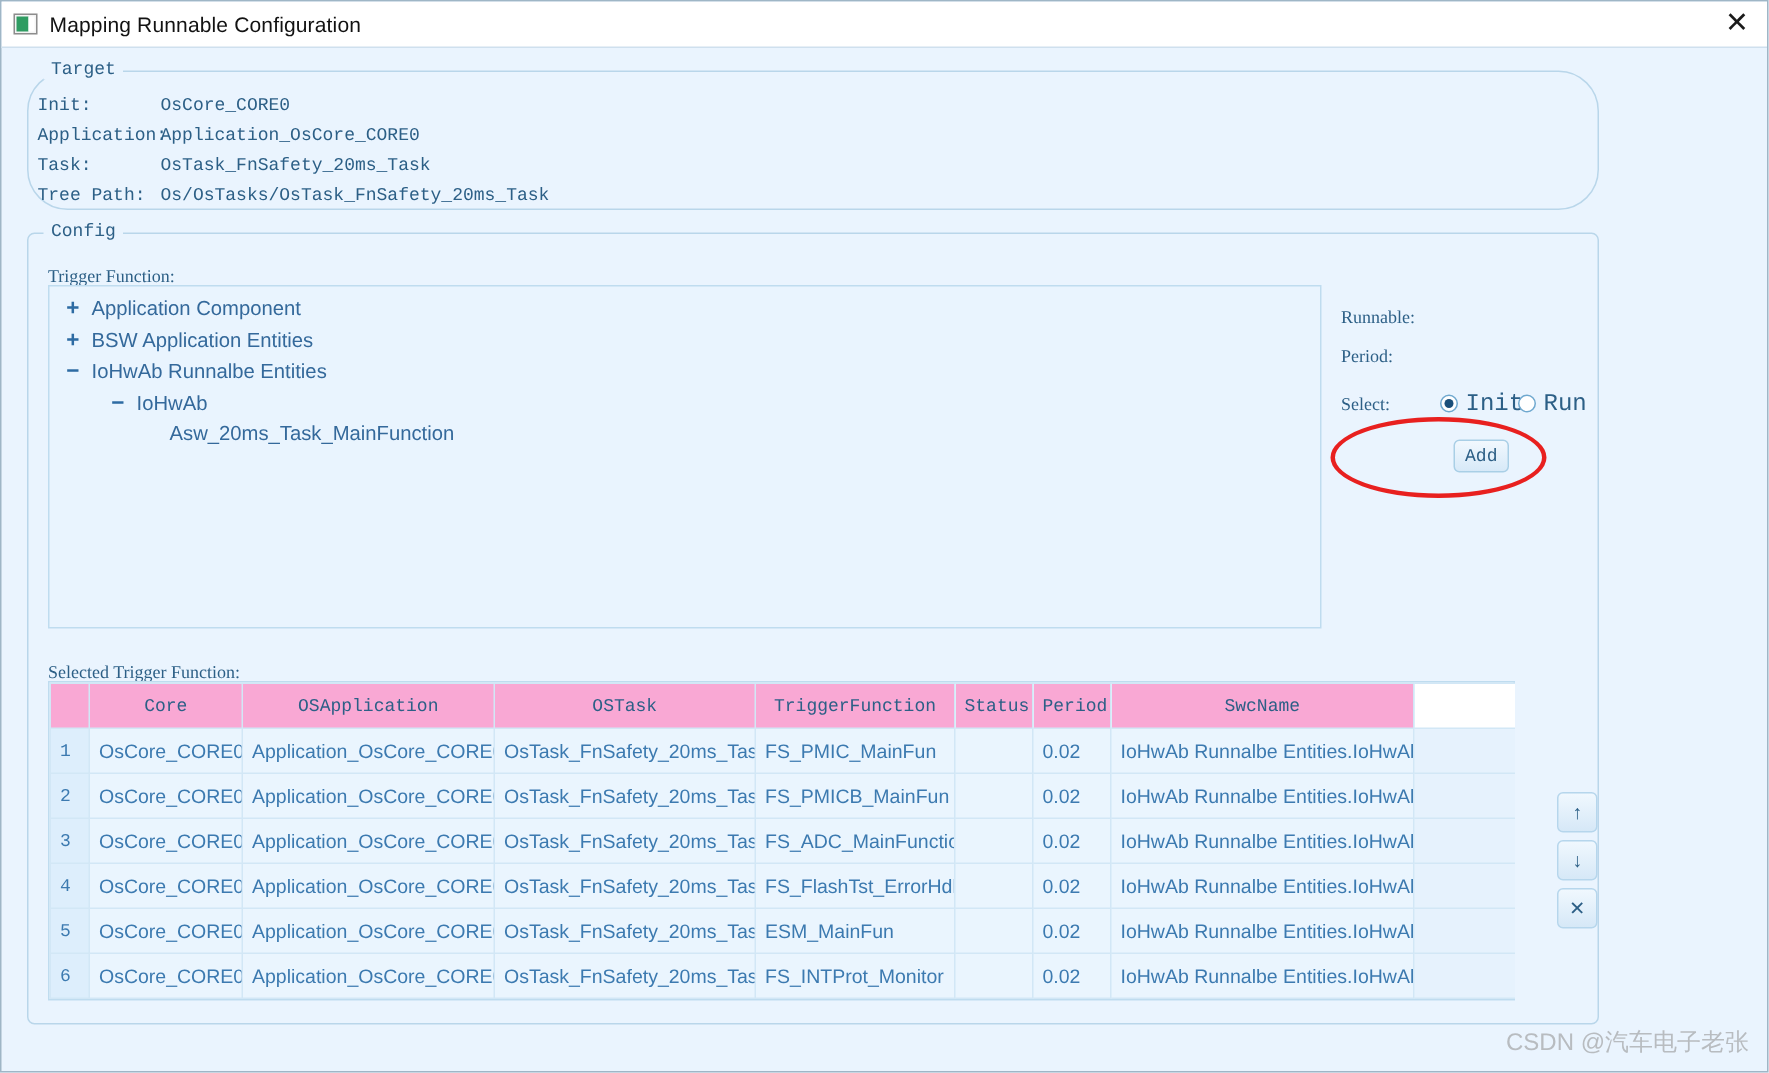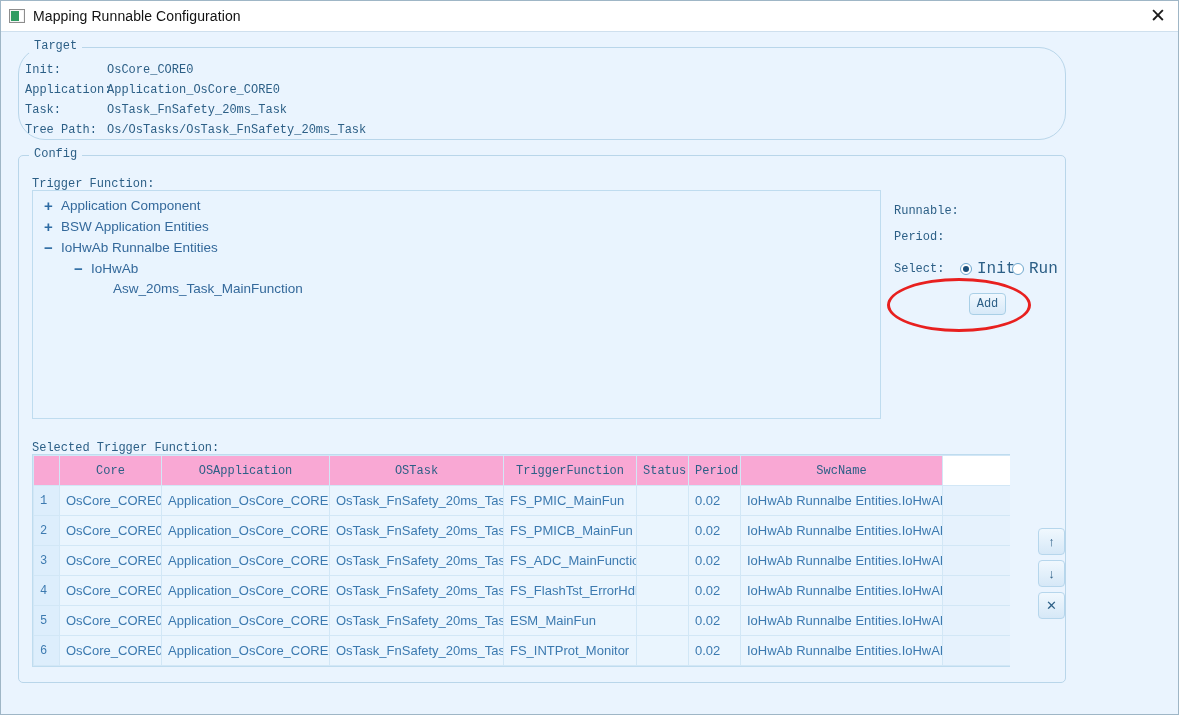--- a/index.html
+++ b/index.html
@@ -63,21 +63,21 @@
     font-family:"Liberation Mono", monospace;
     font-size:12px;color:#2c5f86;white-space:nowrap;
   }
   .tlabel{left:6px;}
   .tvalue{left:88px;}
   .row0{top:15px;}.row1{top:35px;}.row2{top:55px;}.row3{top:75px;}
 
   
   .sublabel{
     position:absolute;
-    font-family:Liberation Mono, monospace;
+    font-family:Liberation Serif, serif;
     font-size:12px;color:#2c5f86;white-space:nowrap;
   }
   #lbl-trigger{left:13px;top:21px;}
   #lbl-selected{left:13px;top:285px;}
 
   .treebox{
     position:absolute;left:13px;top:34px;width:849px;height:229px;
     border:1px solid #bfdcef;background:#e9f4fe;box-sizing:border-box;
   }
   .tnode{
@@ -90,21 +90,21 @@
   }
   .n0{left:8px;top:6px;}
   .n1{left:8px;top:27px;}
   .n2{left:8px;top:48px;}
   .n3{left:38px;top:69px;}
   .n4{left:80px;top:90px;}
 
   
   .rlabel{
     position:absolute;
-    font-family:Liberation Mono, monospace;
+    font-family:Liberation Serif, serif;
     font-size:12px;color:#2c5f86;white-space:nowrap;
   }
   #lbl-runnable{left:875px;top:48px;}
   #lbl-period{left:875px;top:74px;}
   #lbl-select{left:875px;top:106px;}
 
   .radio-wrap{position:absolute;display:flex;align-items:center;}
   #radio-init{left:941px;top:104px;}
   #radio-run{left:993px;top:104px;}
   .radio{
@@ -362,13 +362,14 @@
     </div>
 
     <div class="sbtn" id="btn-up">↑</div>
     <div class="sbtn" id="btn-down">↓</div>
     <div class="sbtn" id="btn-del">✕</div>
   </div>
 
   <div class="ellipse"></div>
 
 
+  <div class="watermark">CSDN @汽车电子老张</div>
 </div>
 
 </body></html>

